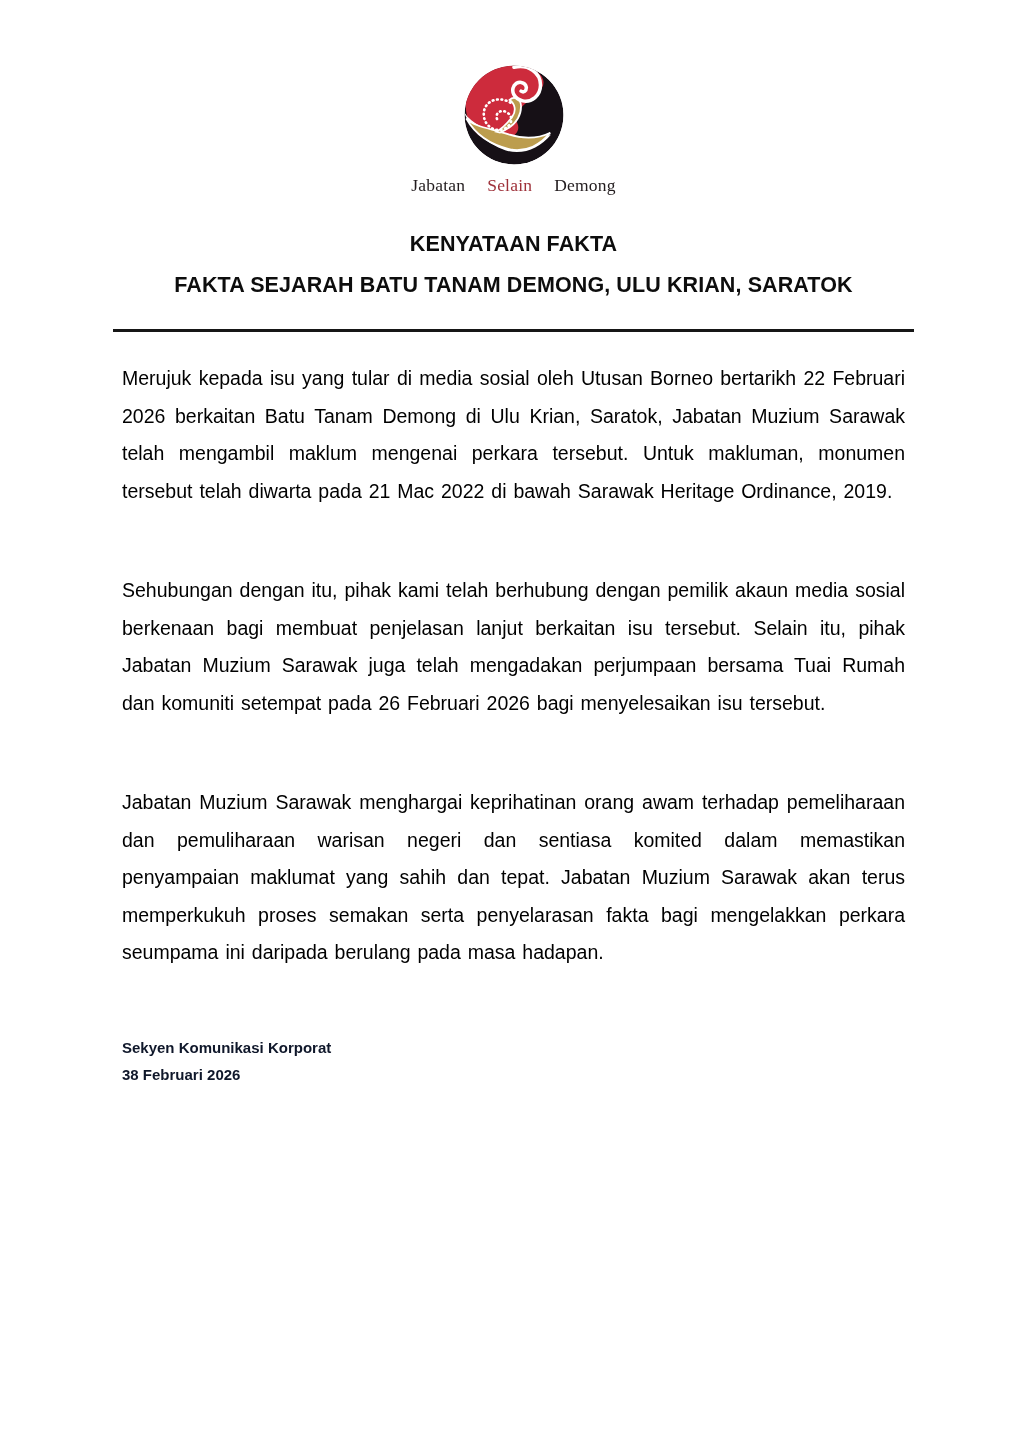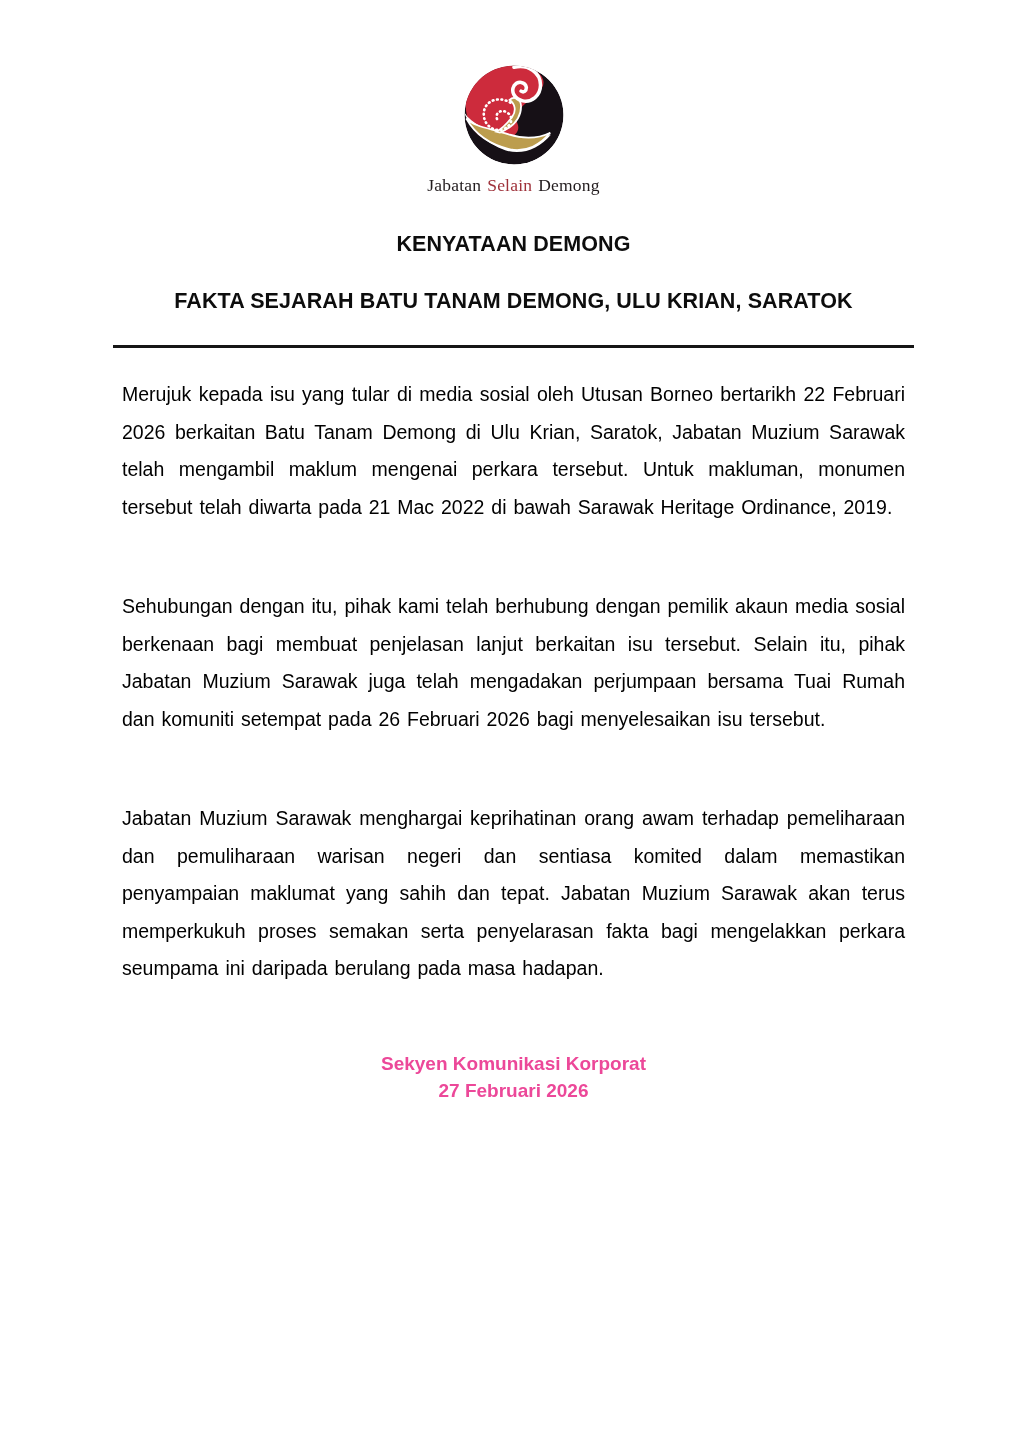--- a/index.html
+++ b/index.html
@@ -19,58 +19,57 @@
     padding-top: 62px;
     text-align: center;
   }
   .logo-block svg { width: 106px; height: 106px; display: inline-block; }
   .logo-caption {
     margin-top: 3px;
     font-family: "Liberation Serif", "DejaVu Serif", serif;
     font-size: 17.5px;
     letter-spacing: 0.2px;
     color: #221c1e;
-    display: flex; justify-content: center; gap: 6px;
+    display: flex; justify-content: center; gap: 22px;
   }
   .logo-caption .accent { color: var(--caption-accent, #9e3039); }
   .doc-title {
     margin: 36px 0 0;
     text-align: center;
     font-size: 21.5px;
     font-weight: bold;
     letter-spacing: 0.1px;
     color: #0d0d0d;
   }
   .doc-subtitle {
-    margin: 32px 0 0;
+    margin: 16px 0 0;
     text-align: center;
     font-size: 21.5px;
     font-weight: bold;
     letter-spacing: 0.1px;
     color: #0d0d0d;
   }
   .rule {
     border: none;
     border-top: 3px solid #161616;
     margin: 31px -9px 28px -9px;
   }
   .body-text p {
     margin: 0 0 62px 0;
     font-size: 19.5px;
     line-height: 37.5px;
     text-align: justify;
     word-spacing: 1.5px;
     color: #000000;
   }
   .signature {
-    font-size: 19px;
+    font-size: 15px;
     font-weight: bold;
     line-height: 27px;
-    color: #ec4899;
-    text-align: center;
+    color: #0f172a;
   }
 </style>
 </head>
 <body>
 
 <div class="page">
 
   <div class="logo-block">
     <svg viewBox="0 0 120 120" aria-hidden="true">
       <defs>
@@ -88,29 +87,29 @@
         <path fill="none" stroke="#ffffff" stroke-width="3" stroke-dasharray="0.8 4.2" stroke-linecap="round" d="M56,46 C42,38 28,44 26,56 C24,70 36,80 48,76 C58,72 60,62 52,57 C45,53 38,58 41,65"></path>
       </g>
     </svg>
     <div class="logo-caption">
       <span>Jabatan</span>
       <span class="accent">Selain</span>
       <span>Demong</span>
     </div>
   </div>
 
-  <h1 class="doc-title">KENYATAAN DEMONG</h1>
+  <h1 class="doc-title">KENYATAAN FAKTA</h1>
   <h2 class="doc-subtitle">FAKTA SEJARAH BATU TANAM DEMONG, ULU KRIAN, SARATOK</h2>
 
   <hr class="rule">
 
   <div class="body-text">
     <p>Merujuk kepada isu yang tular di media sosial oleh Utusan Borneo bertarikh 22 Februari 2026 berkaitan Batu Tanam Demong di Ulu Krian, Saratok, Jabatan Muzium Sarawak telah mengambil maklum mengenai perkara tersebut. Untuk makluman, monumen tersebut telah diwarta pada 21 Mac 2022 di bawah Sarawak Heritage Ordinance, 2019.</p>
     <p>Sehubungan dengan itu, pihak kami telah berhubung dengan pemilik akaun media sosial berkenaan bagi membuat penjelasan lanjut berkaitan isu tersebut. Selain itu, pihak Jabatan Muzium Sarawak juga telah mengadakan perjumpaan bersama Tuai Rumah dan komuniti setempat pada 26 Februari 2026 bagi menyelesaikan isu tersebut.</p>
     <p>Jabatan Muzium Sarawak menghargai keprihatinan orang awam terhadap pemeliharaan dan pemuliharaan warisan negeri dan sentiasa komited dalam memastikan penyampaian maklumat yang sahih dan tepat. Jabatan Muzium Sarawak akan terus memperkukuh proses semakan serta penyelarasan fakta bagi mengelakkan perkara seumpama ini daripada berulang pada masa hadapan.</p>
   </div>
 
   <div class="signature">
     <div>Sekyen Komunikasi Korporat</div>
-    <div>27 Februari 2026</div>
+    <div>38 Februari 2026</div>
   </div>
 
 </div>
 
 </body></html>

